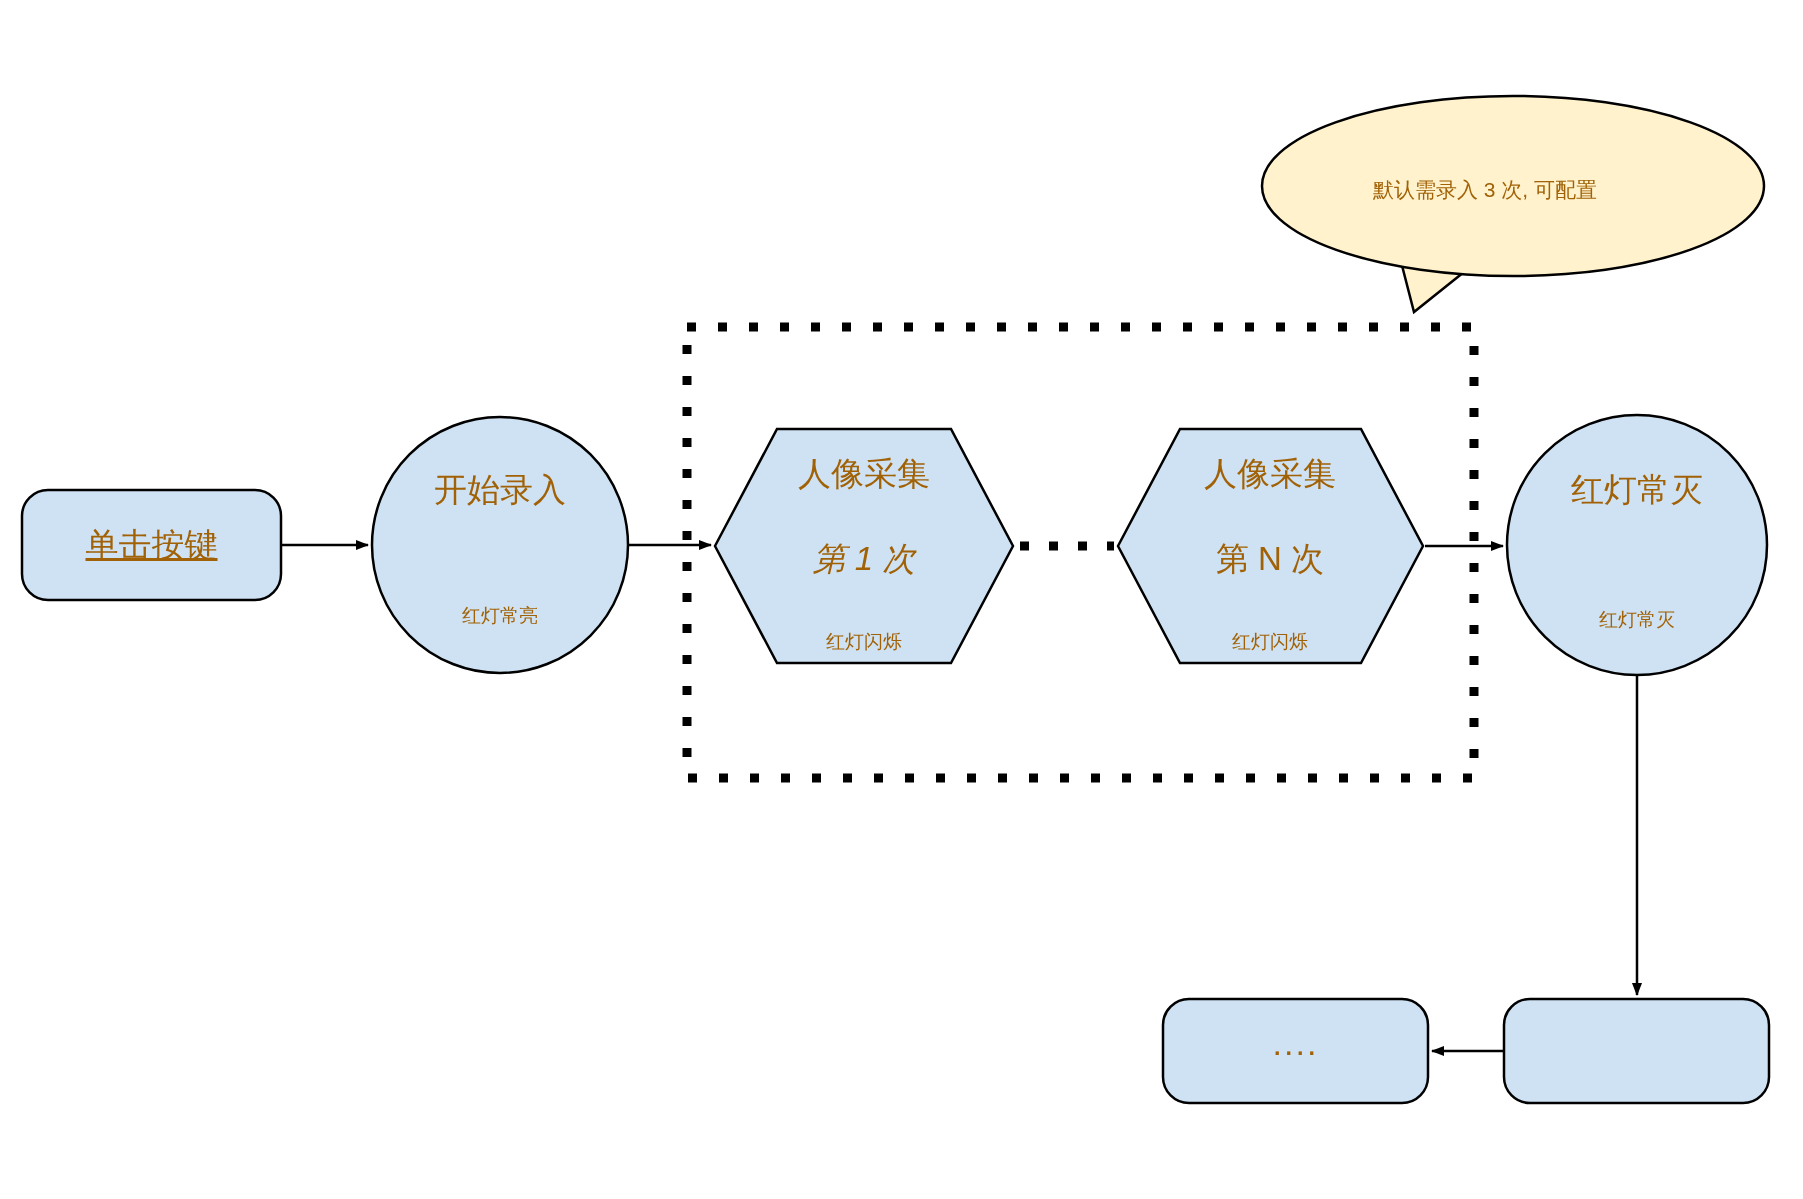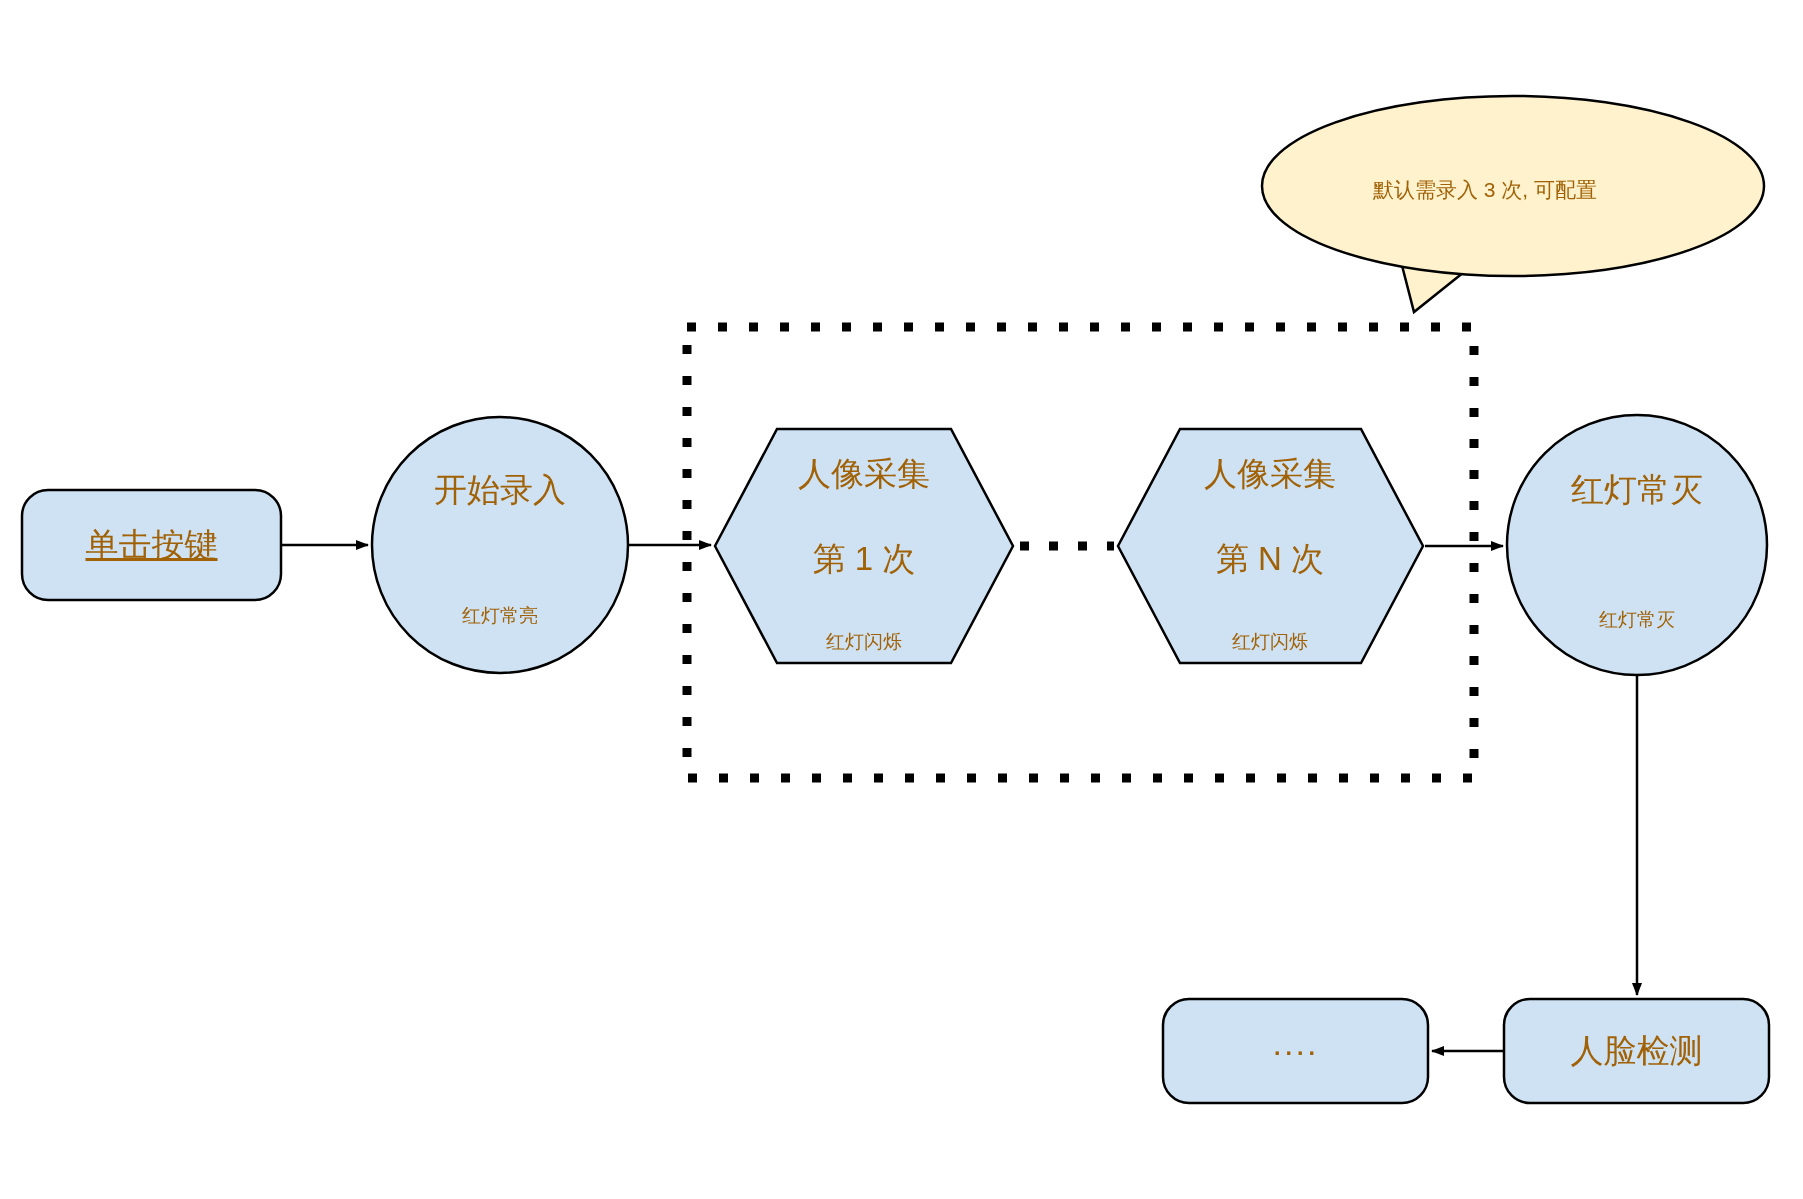--- a/index.html
+++ b/index.html
@@ -73,29 +73,28 @@
     <line x1="1637" y1="676" x2="1637" y2="995" stroke="#000000" stroke-width="2.5" marker-end="url(#arrow)"></line>
     <line x1="1504" y1="1051" x2="1432" y2="1051" stroke="#000000" stroke-width="2.5" marker-end="url(#arrow)"></line>
   </svg>
 
   <div class="txt title" style="left:22px; top:490px; width:259px; height:110px;text-decoration:underline;">单击按键</div>
 
   <div class="txt title" style="left:370px; top:468px; width:260px; height:44px;">开始录入</div>
   <div class="txt sub" style="left:370px; top:590px; width:260px; height:28px;">红灯常亮</div>
 
   <div class="txt title" style="left:714px; top:452px; width:300px; height:44px;">人像采集</div>
-  <div class="txt title" style="left:714px; top:537px; width:300px; height:44px;">第 1 次</div>
+  <div class="txt title" style="left:714px; top:537px; width:300px; height:44px;font-style:italic;">第 1 次</div>
   <div class="txt sub" style="left:714px; top:616px; width:300px; height:28px;">红灯闪烁</div>
 
   <div class="txt title" style="left:1120px; top:452px; width:300px; height:44px;">人像采集</div>
   <div class="txt title" style="left:1120px; top:537px; width:300px; height:44px;">第 N 次</div>
   <div class="txt sub" style="left:1120px; top:616px; width:300px; height:28px;">红灯闪烁</div>
 
   <div class="txt title" style="left:1507px; top:468px; width:260px; height:44px;">红灯常灭</div>
   <div class="txt sub" style="left:1507px; top:594px; width:260px; height:28px;">红灯常灭</div>
 
-  <div class="txt title" style="left:1504px; top:999px; width:265px; height:104px;">人脸检测</div>
 
   <div class="txt dots" style="left:1163px; top:991px; width:265px; height:104px;">....</div>
 
   <div class="txt bubble" style="left:1240px; top:168px; width:490px; height:44px;">默认需录入 3 次, 可配置</div>
 
 </div>
 
 </body></html>

